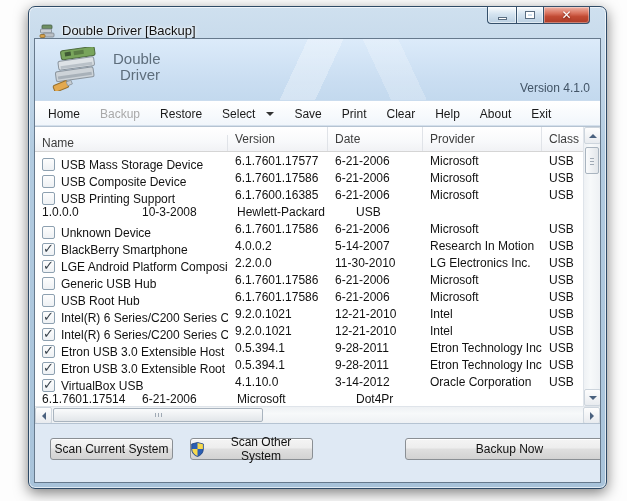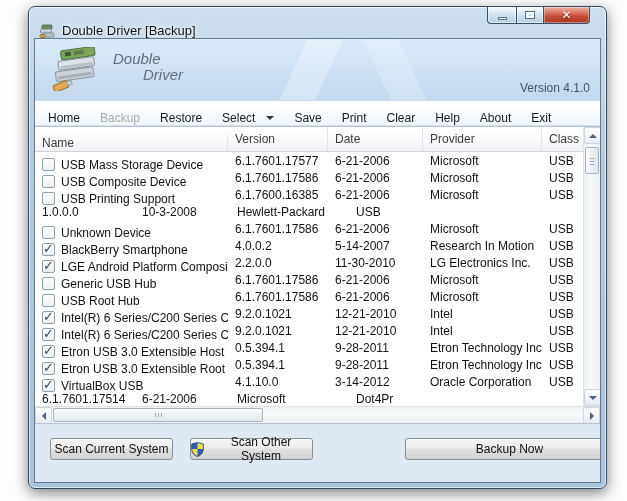--- a/index.html
+++ b/index.html
@@ -37,26 +37,26 @@
 
   
   .banner { position:relative; height:62px; flex:0 0 62px;
     background:linear-gradient(#dcebfa, #c9ddf1 70%, #c3d9ee);
     border-bottom:1px solid #cadcee; overflow:hidden; }
   .banner::before { content:""; position:absolute; inset:0;
     background:
       linear-gradient(115deg, transparent 46%, rgba(255,255,255,.30) 46%, rgba(255,255,255,.30) 52%, transparent 52%),
       linear-gradient(65deg, transparent 60%, rgba(255,255,255,.22) 60%, rgba(255,255,255,.22) 66%, transparent 66%); }
   .logo { position:absolute; left:14px; top:8px; display:flex; align-items:flex-start; }
-  .logo-text { margin-left:10px; margin-top:4px; color:#5e6e7c; font-size:15px; line-height:16px;font-style:italic; }
-  .logo-text .l2 { padding-left:7px;margin-left:23px; }
+  .logo-text { margin-left:10px; margin-top:4px; color:#5e6e7c; font-size:15px; line-height:16px; }
+  .logo-text .l2 { padding-left:7px; }
   .version { position:absolute; right:10px; bottom:5px; font-size:12px; color:#425466; }
 
   
-  .menubar { flex:0 0 25px; display:flex; align-items:flex-end; gap:20px;
+  .menubar { flex:0 0 25px; display:flex; align-items:center; gap:20px;
     padding:0 0 0 13px; background:linear-gradient(#ffffff, #f1f6fb);
     border-top:1px solid #fff; border-bottom:1px solid #d4e0ec; }
   .menu-item { font-size:12px; color:#1a1a1a; display:flex; align-items:center; cursor:default; }
   .menu-item.disabled { color:#a9a9a9; }
   .caret { width:0; height:0; border-left:4px solid transparent; border-right:4px solid transparent;
     border-top:4px solid #333; margin-left:11px; }
 
   
   .table-wrap { flex:0 0 298px; position:relative; background:#fff;
     border-top:1px solid #b5c3d2; border-bottom:1px solid #b5c3d2; overflow:hidden; }

